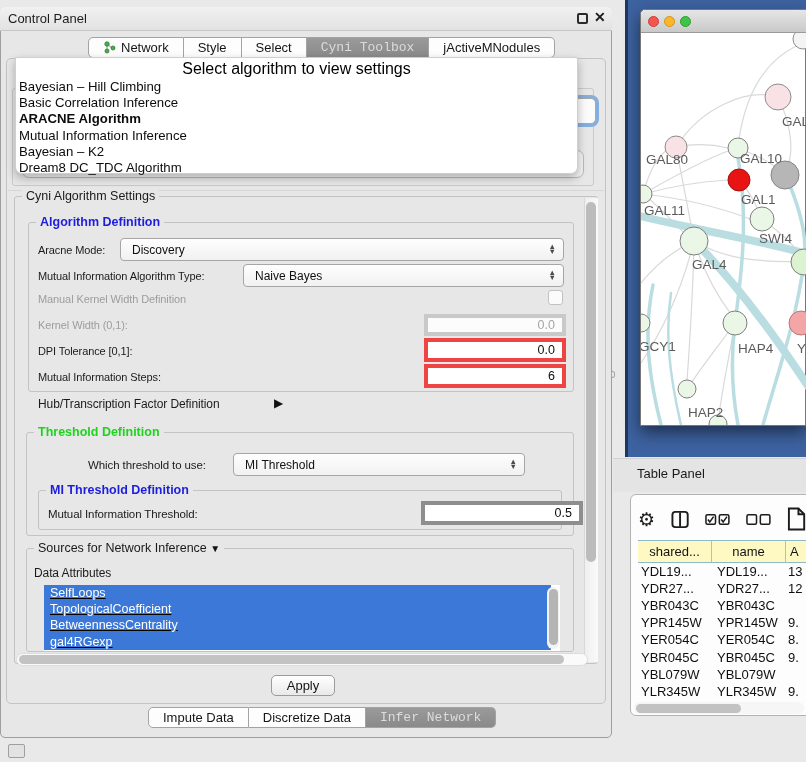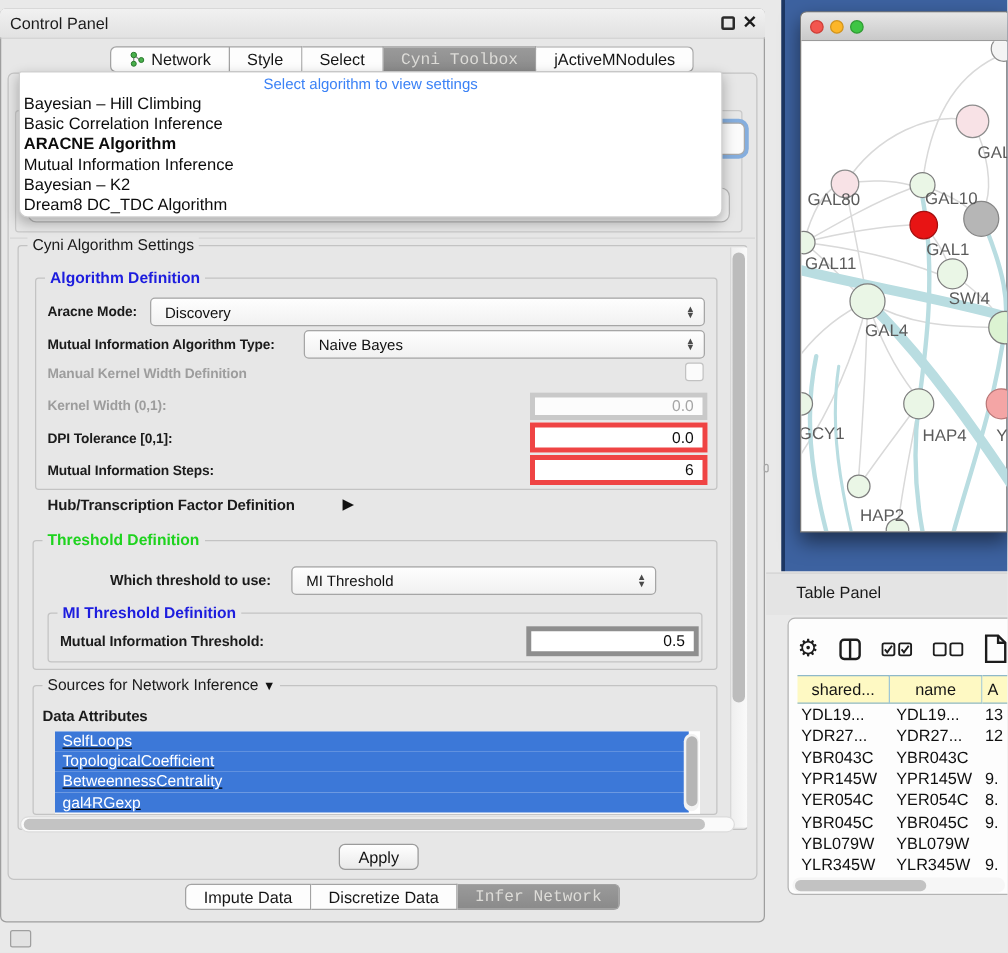--- a/index.html
+++ b/index.html
@@ -35,32 +35,32 @@
   .frag-panel{left:12px;top:88px;width:582px;height:98px;border:1px solid #c9c9c9;border-radius:3px;box-sizing:border-box;}
   .frag-line{left:8px;top:190px;width:596px;height:0;border-top:1px solid #d6d6d6;}
   .frag-combo{left:552px;top:98px;width:44px;height:26px;background:#fbfbfb;border:1px solid #a8a8a8;
     border-radius:5px;box-shadow:0 0 0 3px #85aede;box-sizing:border-box;}
   .frag-round{left:22px;top:150px;width:562px;height:28px;border:1px solid #b9b9b9;background:#f3f3f3;border-radius:7px;box-sizing:border-box;}
 
   
   .dropdown{left:15px;top:57px;width:563px;height:117px;background:#ffffff;
     border:1px solid #cfcfcf;border-radius:2px 2px 7px 7px;
     box-shadow:0 4px 10px rgba(0,0,0,0.28);z-index:50;box-sizing:border-box;}
-  .dd-placeholder{width:100%;text-align:center;margin-top:2px;font-size:12px;color:#3b82f6;}
+  .dd-placeholder{width:100%;text-align:center;margin-top:2px;font-size:16px;color:#000000;}
   .dd-items{margin-top:1px;}
   .dd-item{font-size:13.2px;color:#0c0c0c;line-height:16.2px;padding-left:3px;white-space:nowrap;}
   .dd-item.selected{font-weight:bold;}
 
   
   .gbox{border:1px solid #c3c3c3;border-radius:3px;box-sizing:border-box;}
   .gtitle{position:absolute;top:-8px;left:7px;background:#e7e7e7;padding:0 4px;font-size:12.5px;color:#1a1a1a;white-space:nowrap;}
   .gtitle.blue{color:#1d1dde;font-weight:bold;}
   .gtitle.green{color:#1ed31e;font-weight:bold;}
 
-  .flabel{font-size:11px;font-weight:bold;color:#1b1b1b;letter-spacing:-0.1px;white-space:nowrap;}
+  .flabel{font-size:11px;font-weight:normal;color:#1b1b1b;letter-spacing:-0.1px;white-space:nowrap;}
   .flabel.disabled{color:#9d9d9d;}
 
   .combo{background:linear-gradient(#fefefe,#f1f1f1);border:1px solid #a6a6a6;border-radius:4px;
     font-size:12px;color:#101010;display:flex;align-items:center;padding:0 24px 0 11px;box-sizing:border-box;}
   .combo .arrows{position:absolute;right:7px;top:50%;transform:translateY(-52%);
     display:flex;flex-direction:column;line-height:5.5px;font-size:7.5px;color:#4a4a4a;}
   .tinput{background:#fff;border:4px solid #ef4444;font-size:12.5px;color:#0e0e0e;
     display:flex;align-items:center;justify-content:flex-end;padding:0 7px;box-sizing:border-box;}
   .tinput.disabled{border-color:#c9c9c9;color:#a6a6a6;background:#fcfcfc;}
   .tinput.soft{border-color:#8e8e8e;}
@@ -218,21 +218,21 @@
 </div>
 <div class="abs flabel" style="left:88px;top:459px;font-size:11.5px;">Which threshold to use:</div>
 <div class="abs combo" style="left:233px;top:453px;width:292px;height:23px;">
   <span>MI Threshold</span>
   <span class="arrows">▲<br>▼</span>
 </div>
 <div class="abs gbox" style="left:38px;top:490px;width:524px;height:40px;">
   <span class="gtitle blue">MI Threshold Definition</span>
 </div>
 <div class="abs flabel" style="left:48px;top:508px;font-size:11.5px;">Mutual Information Threshold:</div>
-<div class="abs tinput soft" style="left:421px;top:501px;width:138px;height:24px;">
+<div class="abs tinput soft" style="left:421px;top:501px;width:162px;height:24px;">
   <span>0.5</span>
 </div>
 
 <div class="abs gbox" style="left:26px;top:548px;width:548px;height:104px;">
   <span class="gtitle" style="font-weight:normal;font-size:12.5px;">
     <span>Sources for Network Inference</span>
     <span class="src-arrow">▼</span>
   </span>
 </div>
 <div class="abs flabel" style="left:34px;top:566px;font-size:12px;">Data Attributes</div>

